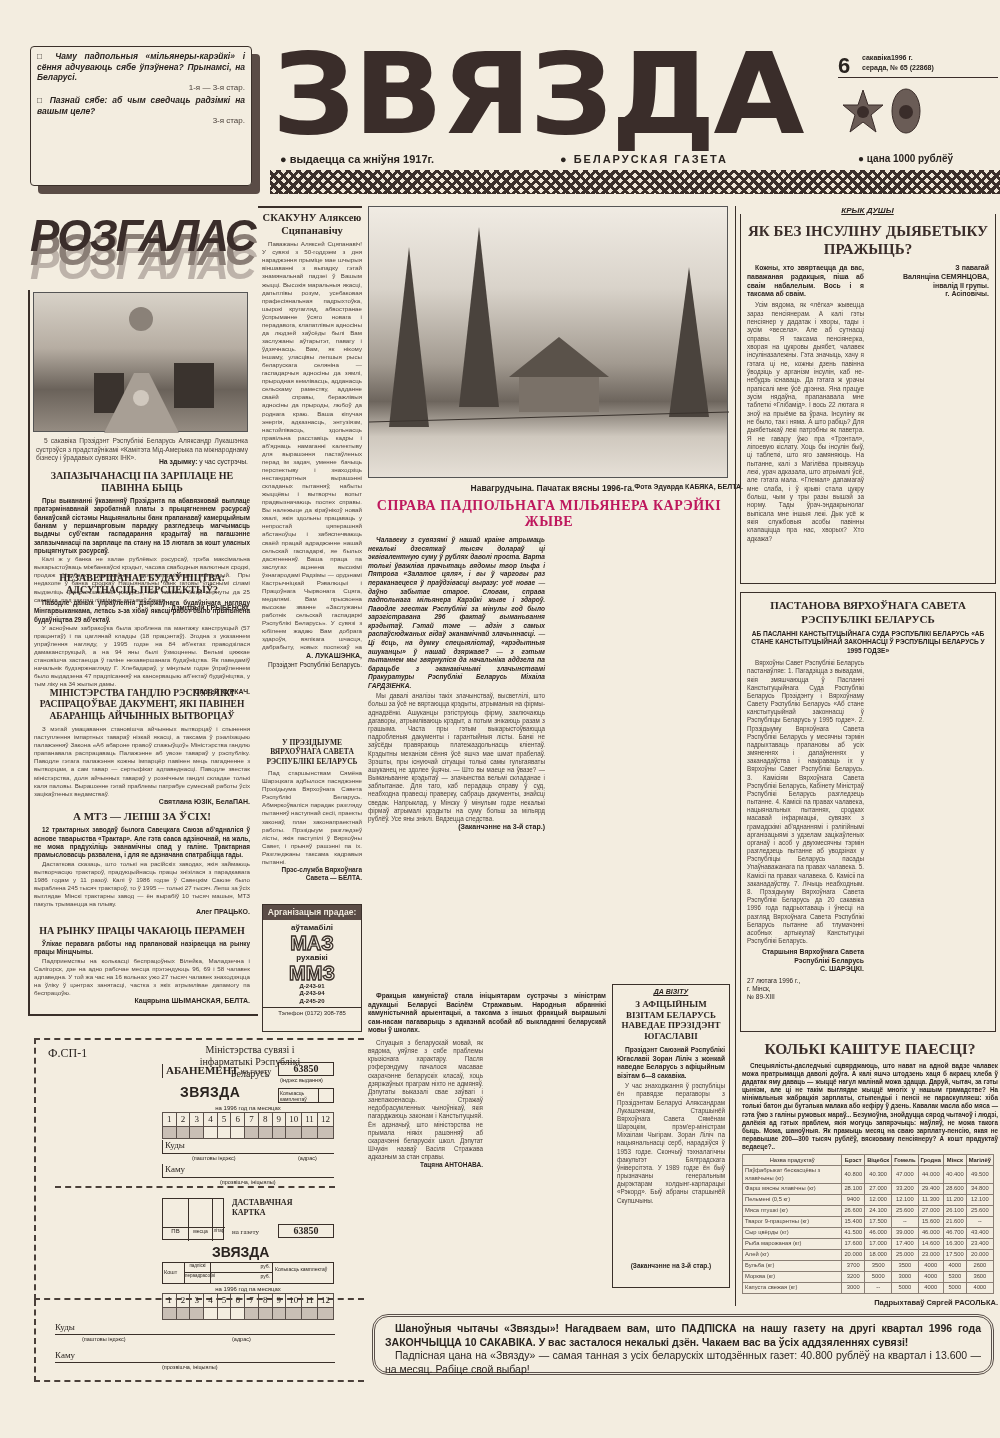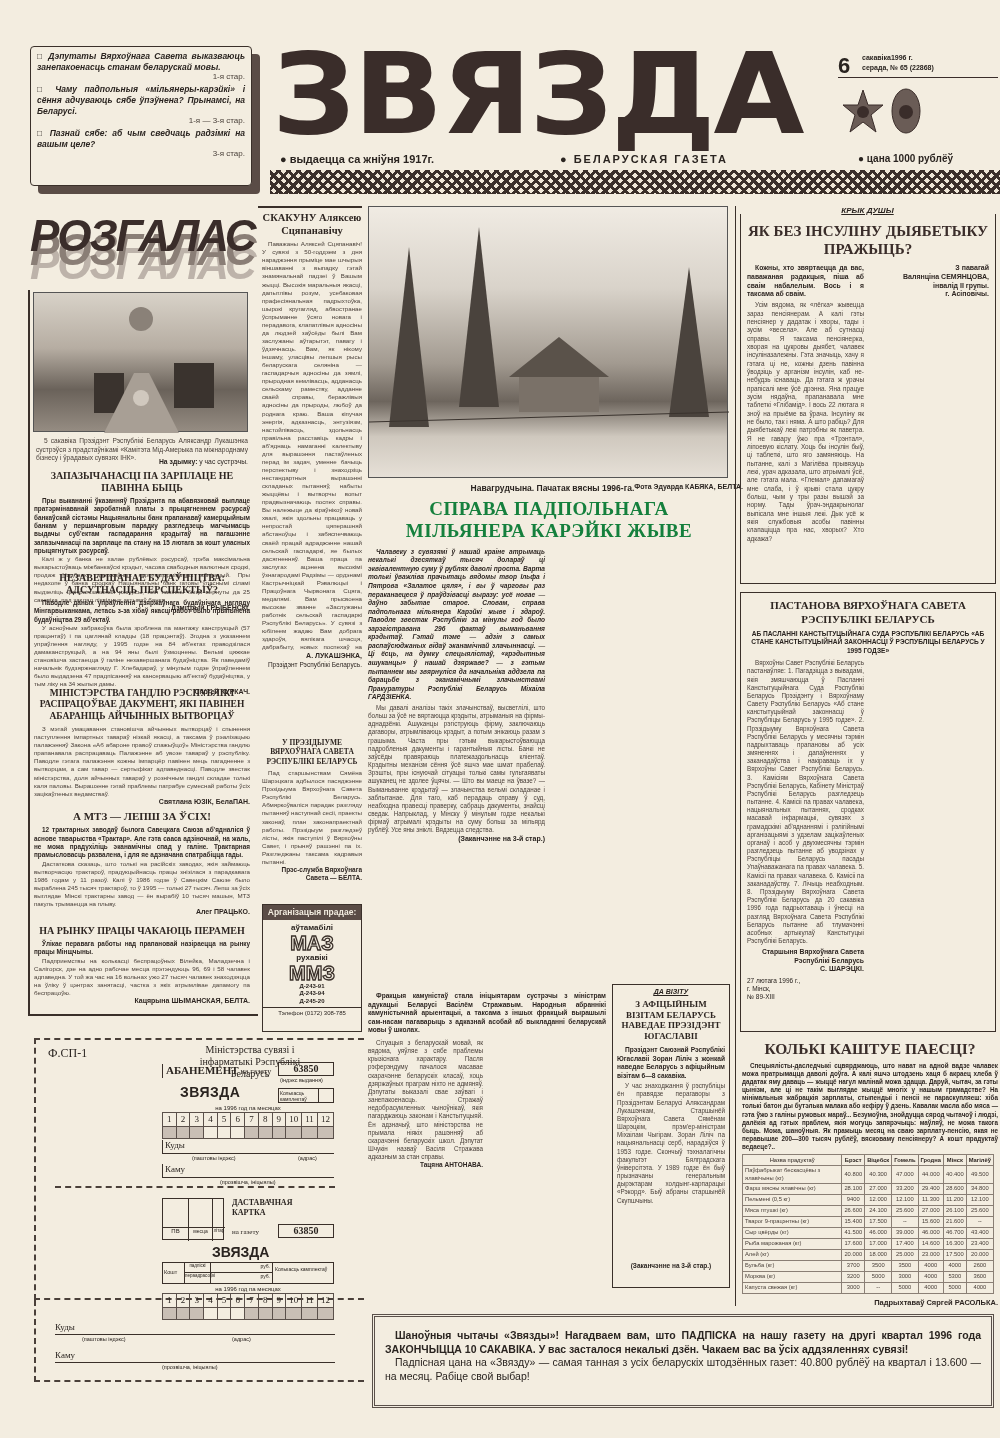--- a/index.html
+++ b/index.html
@@ -23,24 +23,20 @@
 .form tr.shade td{background:#c9bfb5;height:12px}
 .form tr.shade td.w{background:#f3ede0}
 .dash{border-top:2px dashed #4a403a}
 .ornament{background:repeating-linear-gradient(45deg,#3a2f2a 0 3px,#f3ede0 3px 6px),#3a2f2a;}
 </style>
 </head>
 <body>
 
 <div class="abs box" style="left:30px;top:46px;width:222px;height:140px;border-radius:4px;padding:4px 6px;box-shadow:8px 8px 0 #5a4c46;background:#f3ede0">
   <div style="margin-bottom:2px">
-    <div class="bold ital" style="font-size:8.5px;line-height:1.25;text-align:justify"><span>□ </span><span>Дэпутаты Вярхоўнага Савета выказваюць занепакоенасць станам беларускай мовы.</span></div>
-    <div style="text-align:right;font-size:8px;color:#4a403a">1-я стар.</div>
-  </div>
-  <div style="margin-bottom:2px">
     <div class="bold ital" style="font-size:8.5px;line-height:1.25;text-align:justify"><span>□ </span><span>Чаму падпольныя «мільянеры-карэйкі» і сёння адчуваюць сябе ўпэўнена? Прынамсі, на Беларусі.</span></div>
     <div style="text-align:right;font-size:8px;color:#4a403a">1-я — 3-я стар.</div>
   </div>
   <div>
     <div class="bold ital" style="font-size:8.5px;line-height:1.25;text-align:justify"><span>□ </span><span>Пазнай сябе: аб чым сведчаць радзімкі на вашым целе?</span></div>
     <div style="text-align:right;font-size:8px;color:#4a403a">3-я стар.</div>
   </div>
 </div>
 
 <div class="abs" style="left:272px;top:44px;width:540px;height:100px;font-family:'DejaVu Sans',sans-serif;font-weight:900;font-size:112px;line-height:100px;letter-spacing:-2px;color:#3a2d2a;transform:scaleX(1.05);transform-origin:left">ЗВЯЗДА</div>
@@ -159,21 +155,21 @@
         <line x1="0" y1="215" x2="360" y2="205"></line>
       </g>
   </svg>
 </div>
 <div class="abs" style="left:391px;top:483px;width:352px;display:flex;justify-content:flex-end">
   <span class="bold" style="font-size:8.5px">Навагрудчына. Пачатак вясны 1996-га.</span>
   <span class="bold" style="font-size:7px">Фота Эдуарда КАБЯКА, БЕЛТА.</span>
 </div>
 
 <div class="abs" style="left:368px;top:494px;width:362px;height:492px">
-  <h2 style="font-size:19px;line-height:1.15;letter-spacing:0.5px;margin:4px 0 6px;color:#15803d">СПРАВА ПАДПОЛЬНАГА МІЛЬЯНЕРА КАРЭЙКІ ЖЫВЕ</h2>
+  <h2 style="font-size:14px;line-height:1.15;letter-spacing:0.5px;margin:4px 0 6px;color:#be185d">СПРАВА ПАДПОЛЬНАГА МІЛЬЯНЕРА КАРЭЙКІ ЖЫВЕ</h2>
   <div class="cols2" style="height:440px;column-fill:auto">
     <div class="lead ital" style="font-size:6.6px;text-indent:8px;margin-bottom:2px">Чалавеку з сувязямі ў нашай краіне атрымаць некалькі дзесяткаў тысяч долараў ці эквівалентную суму ў рублях даволі проста. Варта толькі ўважліва прачытаць вядомы твор Ільфа і Пятрова «Залатое цяля», і вы ў чарговы раз пераканаецеся ў праўдзівасці выразу: усё новае — даўно забытае старое. Словам, справа падпольнага мільянера Карэйкі жыве і здароў. Паводле звестак Рэспублікі за мінулы год было зарэгістравана 296 фактаў выманьвання крэдытаў. Гэтай тэме — адзін з самых распаўсюджаных відаў эканамічнай злачыннасці. — Ці ёсць, на думку спецыялістаў, «крэдытныя ашуканцы» ў нашай дзяржаве? — з гэтым пытаннем мы звярнуліся да начальніка аддзела па барацьбе з эканамічнымі злачынствамі Пракуратуры Рэспублікі Беларусь Міхаіла ГАРДЗІЕНКА.</div>
     <div class="body-text" style="font-size:6.3px;text-indent:8px">Мы давалі аналізы такіх злачынстваў, высветлілі, што больш за ўсё не вяртаюцца крэдыты, атрыманыя на фірмы-аднадзёнкі. Ашуканцы рэгіструюць фірму, заключаюць дагаворы, атрымліваюць крэдыт, а потым знікаюць разам з грашыма. Часта пры гэтым выкарыстоўваюцца падробленыя дакументы і гарантыйныя лісты. Банкі не заўсёды правяраюць платежаздольнасць кліентаў. Крэдытны механізм сёння ўсё яшчэ мае шмат прабелаў. Зрэшты, пры існуючай сітуацыі толькі самы гультаяваты ашуканец не здолее ўцячы. — Што вы маеце на ўвазе? — Выманьванне крэдытаў — злачынства вельмі складанае і заблытанае. Для таго, каб перадаць справу ў суд, неабходна правесці праверку, сабраць дакументы, знайсці сведак. Напрыклад, у Мінску ў мінулым годзе некалькі фірмаў атрымалі крэдыты на суму больш за мільярд рублёў. Усе яны зніклі. Вядзецца следства.</div>
     <div class="bold" style="text-align:right;font-size:7px">(Заканчэнне на 3-й стар.)</div>
   </div>
 </div>
 
 <div class="abs" style="left:735px;top:206px;height:1100px;border-left:1px solid #3a302a"></div>
 
 <div class="abs" style="left:368px;top:992px;width:238px;height:300px;overflow:hidden">
@@ -331,21 +327,21 @@
           <td>5000</td>
           <td>4000</td>
           <td>5000</td>
           <td>4000</td>
         </tr>
   </tbody>
     </table>
   <div class="sig" style="font-size:7.5px;margin-top:4px">Падрыхтаваў Сяргей РАСОЛЬКА.</div>
 </div>
 
-<div class="abs" style="left:372px;top:1314px;width:622px;height:94px;border:3px double #5a504a;border-radius:0;padding:12px 10px">
+<div class="abs" style="left:372px;top:1314px;width:622px;height:61px;border:3px double #5a504a;border-radius:16px;padding:5px 10px">
   <div style="font-weight:700;font-size:10.5px;line-height:1.3;text-indent:10px;text-align:justify">Шаноўныя чытачы «Звязды»! Нагадваем вам, што ПАДПІСКА на нашу газету на другі квартал 1996 года ЗАКОНЧЫЦЦА 10 САКАВІКА. У вас засталося некалькі дзён. Чакаем вас ва ўсіх аддзяленнях сувязі!</div>
   <div style="font-weight:400;font-size:10.5px;line-height:1.3;text-indent:10px;text-align:justify">Падпісная цана на «Звязду» — самая танная з усіх беларускіх штодзённых газет: 40.800 рублёў на квартал і 13.600 — на месяц. Рабіце свой выбар!</div>
 </div>
 
 <div class="abs" style="left:34px;top:1038px;width:330px;height:262px;border-left:2px dashed #4a403a;border-top:2px dashed #4a403a;border-bottom:2px dashed #4a403a"></div>
 <div class="abs serif" style="left:48px;top:1046px;font-size:12px">Ф.СП-1</div>
 <div class="abs serif" style="left:190px;top:1044px;width:120px;text-align:center;font-size:10px;line-height:1.2">Міністэрства сувязі і інфарматыкі Рэспублікі Беларусь</div>
 
 <div class="abs" style="left:162px;top:1064px;width:172px;border-left:1.5px solid #3a302a;padding-left:3px;height:14px">
   <span class="serif bold" style="font-size:11px">АБАНЕМЕНТ</span>

